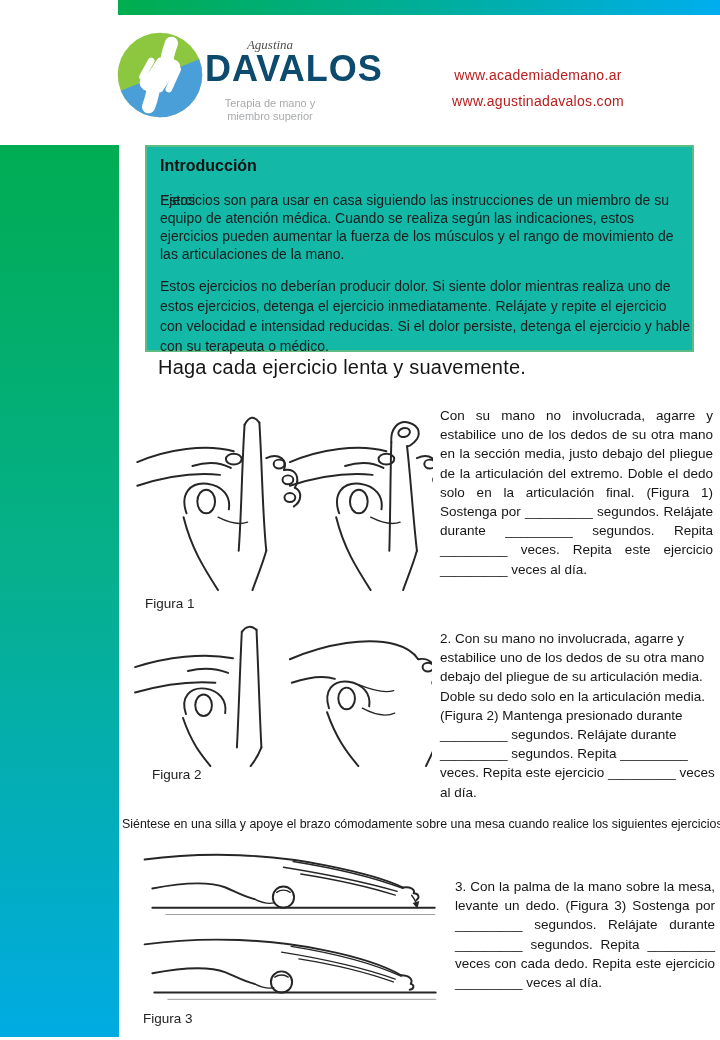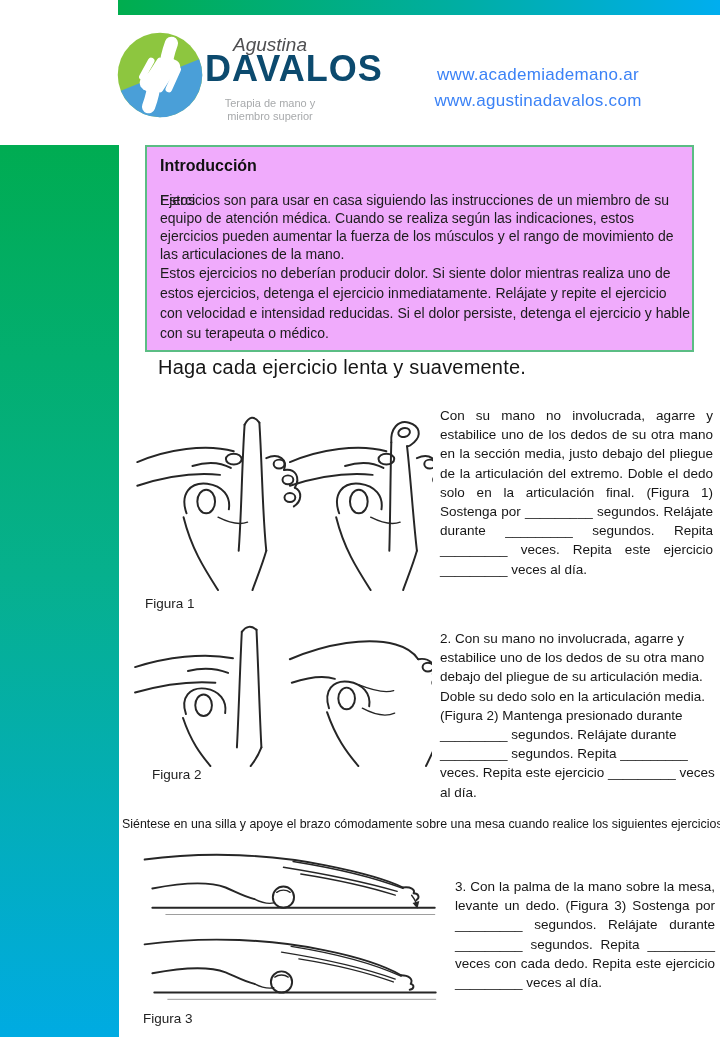--- a/index.html
+++ b/index.html
@@ -17,38 +17,38 @@
     background:linear-gradient(to right,#00AD4E,#00AEA0 55%,#00AEEF);
   }
   .left-band {
     position:absolute; left:0; top:145px; width:119px; height:892px;
     background:linear-gradient(to bottom,#00AC52,#06B08D 48%,#00ABE2);
   }
   
   .logo-wrap { position:absolute; left:116px; top:31px; width:88px; height:88px; }
   .brand-block { position:absolute; left:205px; top:35px; width:130px; text-align:center; }
   .brand-script {
-    font-family:Liberation Sans, sans-serif; font-style:italic;
-    font-size:19px; color:#4f4f51; line-height:20px;
+    font-family:Liberation Serif, serif; font-style:italic;
+    font-size:13px; color:#4f4f51; line-height:20px;
   }
   .brand-surname {
     font-size:36px; font-weight:bold; color:#0c4a6e;
     letter-spacing:1px; line-height:28px;
   }
   .brand-tagline { font-size:11px; color:#A8AAAC; line-height:13px; margin-top:14px; }
   .urls { position:absolute; left:408px; top:62px; width:260px; text-align:center; }
-  .urls div { font-size:17px; color:#3b82f6; line-height:26px; letter-spacing:0.3px; }
+  .urls div { font-size:14px; color:#b91c1c; line-height:26px; letter-spacing:0.3px; }
   
   .intro-box {
     position:absolute; left:145px; top:145px; width:549px; height:207px;
-    border:2px solid #5BBD84; background:#f0abfc; padding:9px 14px 0 13px;
+    border:2px solid #5BBD84; background:#14b8a6; padding:9px 14px 0 13px;
   }
   .intro-title { font-size:16px; font-weight:bold; color:#111; line-height:20px; }
   .intro-p1 { font-size:14px; line-height:18px; margin-top:15px; width:525px; }
-  .intro-p2 { font-size:14px; line-height:20px; width:530px; }
+  .intro-p2 { font-size:14px; line-height:20px; margin-top:13px; width:530px; }
   .overlap { position:relative; display:inline-block; }
   .overlap .overlay { position:absolute; left:0; top:0; white-space:nowrap; }
   
   .main-heading {
     position:absolute; left:158px; top:356px;
     font-size:20px; font-weight:normal; color:#161616; letter-spacing:0.2px;
   }
   
   .figure { position:absolute; }
   .figure svg { display:block; }

